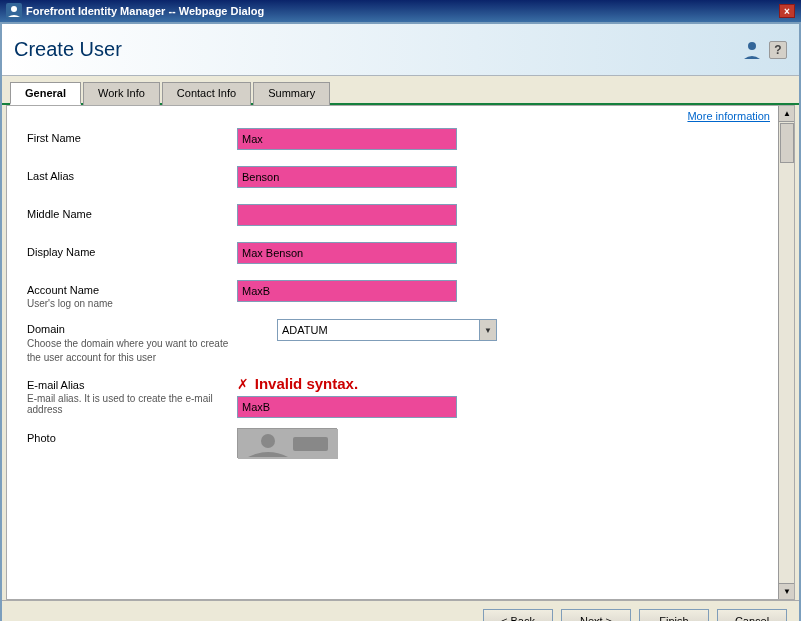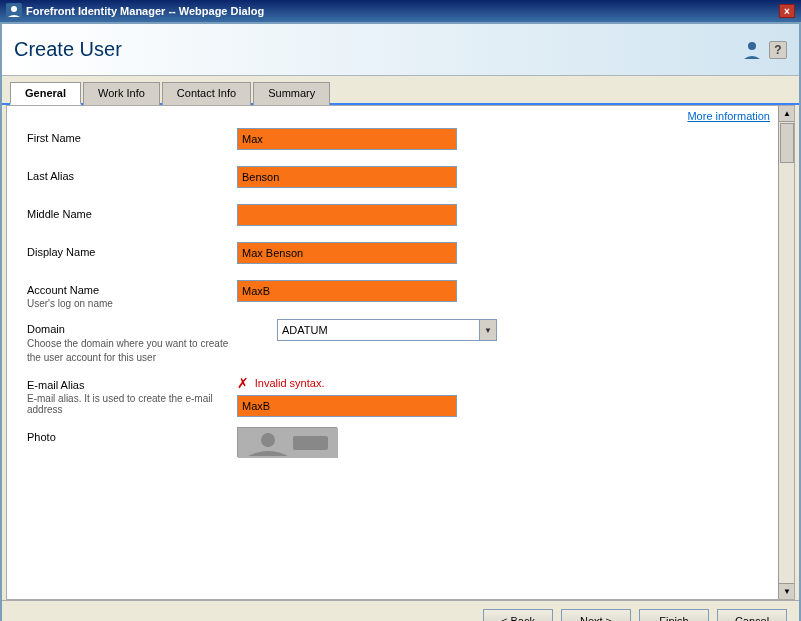--- a/index.html
+++ b/index.html
@@ -86,21 +86,21 @@
       font-size: 14px;
       cursor: pointer;
       color: #444;
     }
 
     
     .tabs {
       display: flex;
       padding: 4px 8px 0 8px;
       background: #ece9d8;
-      border-bottom: 2px solid #3b82f6;
+      border-bottom: 2px solid #15803d;
     }
     .tab {
       padding: 4px 14px;
       border: 1px solid #999;
       border-bottom: none;
       background: #d4d0c8;
       cursor: pointer;
       font-size: 11px;
       color: #000;
       margin-right: 2px;
@@ -165,21 +165,21 @@
     .form-input-col {
       flex: 1;
       display: flex;
       flex-direction: column;
     }
 
     .form-input {
       width: 220px;
       height: 22px;
       border: 1px solid #7f9db9;
-      background: #f97316;
+      background: #ec4899;
       padding: 2px 4px;
       font-size: 11px;
       font-family: Tahoma, Arial, sans-serif;
     }
     .form-select {
       width: 220px;
       height: 22px;
       border: 1px solid #7f9db9;
       background: white;
       font-size: 11px;
@@ -214,22 +214,22 @@
       align-items: center;
       gap: 6px;
       margin-bottom: 4px;
     }
     .error-icon {
       color: #cc0000;
       font-size: 14px;
     }
     .error-text {
       color: #cc0000;
-      font-weight: normal;
-      font-size: 11px;
+      font-weight: bold;
+      font-size: 15px;
     }
 
     .photo-placeholder {
       width: 100px;
       height: 30px;
       background: #c0c0c0;
       border: 1px solid #999;
     }
 
     

